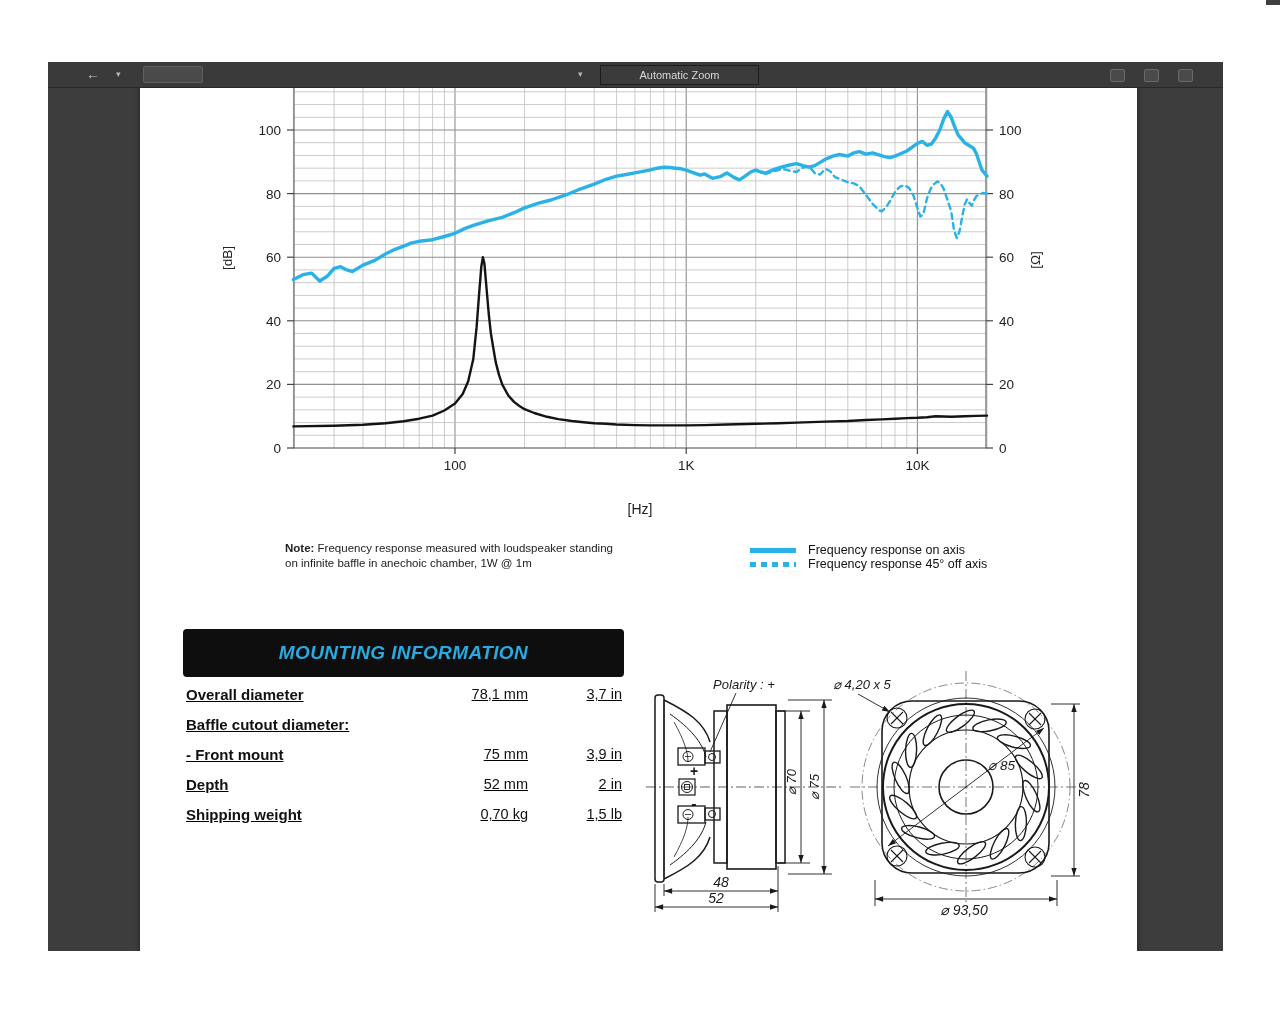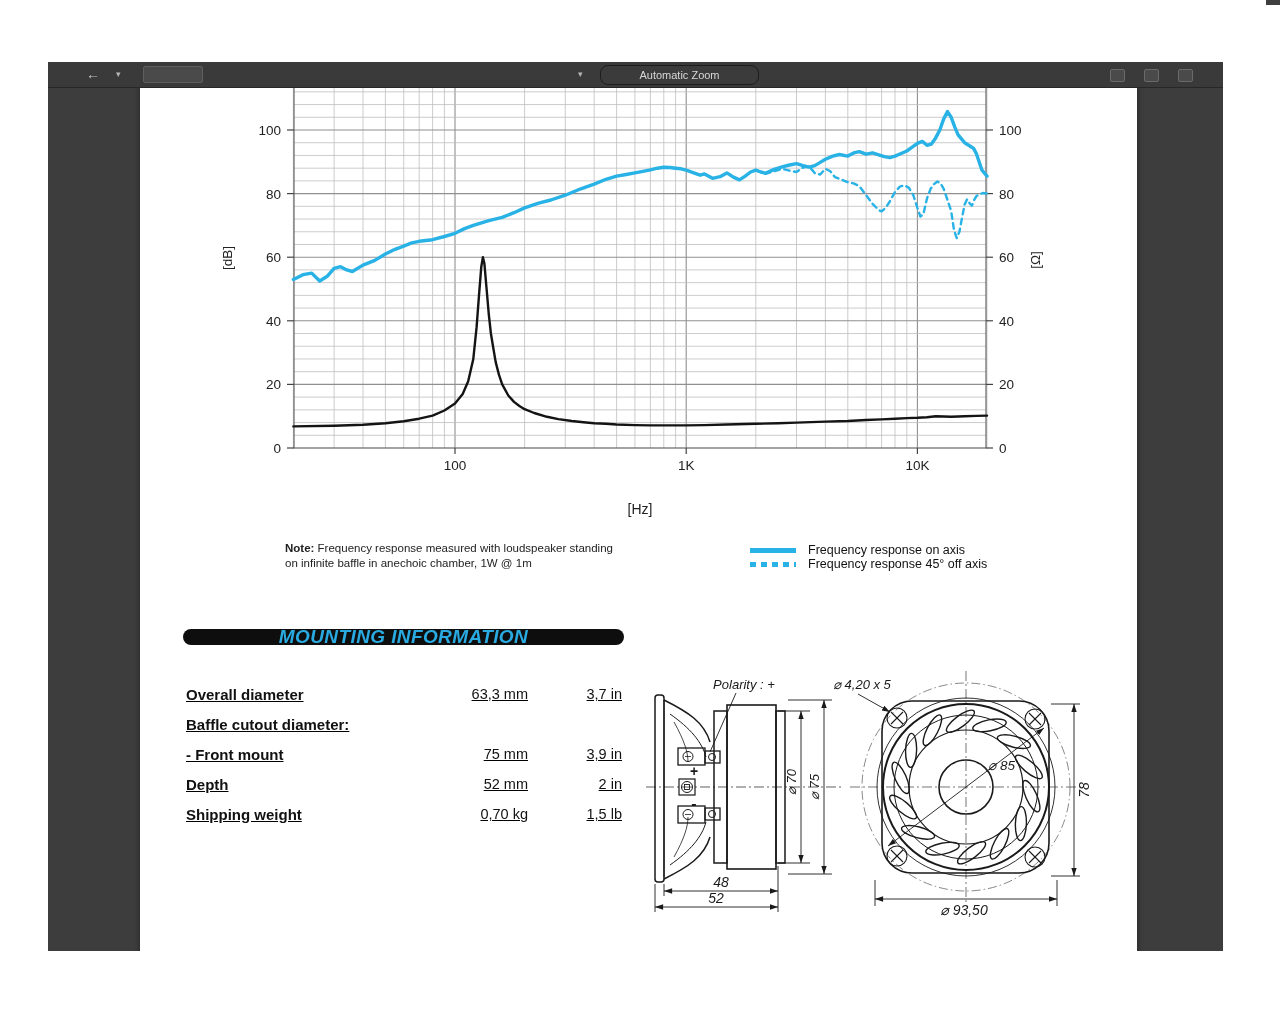--- a/index.html
+++ b/index.html
@@ -5,36 +5,36 @@
   html,body{margin:0;padding:0;background:#ffffff;width:1280px;height:1024px;overflow:hidden;
     font-family:"Liberation Sans",sans-serif;}
   #viewer{position:absolute;left:48px;top:62px;width:1175px;height:889px;background:#3d3d3d;overflow:hidden;}
   #toolbar{position:absolute;left:0;top:0;width:100%;height:25px;background:#3a3a3a;
     border-bottom:1px solid #272727;z-index:10;}
   .tb-icon{position:absolute;color:#c0c0c0;font-size:14px;line-height:25px;}
   .tb-chev{position:absolute;color:#b5b5b5;font-size:9px;line-height:25px;}
   #page-input{position:absolute;left:95px;top:4px;width:52px;height:15px;background:#4a4a4a;
     border:1px solid #5f5f5f;border-radius:2px;color:#ddd;font-size:11px;padding:0 3px;}
   #zoom-select{position:absolute;left:552px;top:3px;width:157px;height:18px;background:#3b3b3b;
-    border:1px solid #1d1d1d;border-radius:8px;color:#d8d8d8;font-size:11px;line-height:18px;
+    border:1px solid #1d1d1d;border-radius:0;color:#d8d8d8;font-size:11px;line-height:18px;
     text-align:center;overflow:hidden;}
   .tb-right-icon{position:absolute;top:7px;width:13px;height:11px;border:1px solid #6a6a6a;
     border-radius:2px;background:#4a4a4a;}
   #corner-fragment{position:absolute;left:1266px;top:0;width:14px;height:5px;background:#3f3f3f;}
   #pdf-page{position:absolute;left:92px;top:18px;width:997px;height:880px;background:#ffffff;
     box-shadow:0 0 6px rgba(0,0,0,.45);}
   #chart-svg{position:absolute;left:0;top:0;}
   #note-block{position:absolute;left:145px;top:461px;width:345px;text-align:left;
     font-size:11.5px;color:#222;line-height:14.5px;}
   #legend{position:absolute;left:610px;top:463px;font-size:12.5px;color:#111;}
   .legend-row{display:flex;align-items:center;height:14px;}
   .swatch{width:46px;margin-right:12px;}
   .swatch-solid{height:5px;background:#29b2e5;}
   .swatch-dotted{height:5px;background:repeating-linear-gradient(90deg,#29b2e5 0 6px,transparent 6px 11px);}
-  .section-bar{position:absolute;height:16px;background:#0e0e0e;border-radius:12px;
+  .section-bar{position:absolute;height:48px;background:#0e0e0e;border-radius:4px;
     display:flex;align-items:center;justify-content:center;}
   .section-title{color:#29abe2;font-style:italic;font-weight:bold;font-size:19px;letter-spacing:.4px;}
   #mounting-bar{left:43px;top:549px;width:441px;}
   #dimension-bar{left:527px;top:549px;width:431px;}
   #mounting-table{position:absolute;left:46px;top:599px;width:436px;}
   .m-row{display:flex;height:30px;align-items:center;text-decoration:underline;}
   .m-label{flex:1;font-weight:bold;font-size:15px;color:#111;}
   .m-metric{width:110px;text-align:right;font-size:14.5px;color:#111;}
   .m-imperial{width:72px;text-align:right;font-size:14.5px;color:#111;padding-left:22px;}
   #drawing-svg{position:absolute;left:503px;top:585px;}
@@ -165,21 +165,21 @@
       </div>
     </div>
 
     <div class="section-bar" id="mounting-bar">
       <span class="section-title">MOUNTING INFORMATION</span>
     </div>
 
     <div id="mounting-table">
       <div class="m-row">
         <div class="m-label">Overall diameter</div>
-        <div class="m-metric">63,3 mm</div>
+        <div class="m-metric">78,1 mm</div>
         <div class="m-imperial">3,7 in</div>
       </div>
       <div class="m-row">
         <div class="m-label">Baffle cutout diameter:</div>
         <div class="m-metric"></div>
         <div class="m-imperial"></div>
       </div>
       <div class="m-row">
         <div class="m-label"> - Front mount</div>
         <div class="m-metric">75 mm</div>

